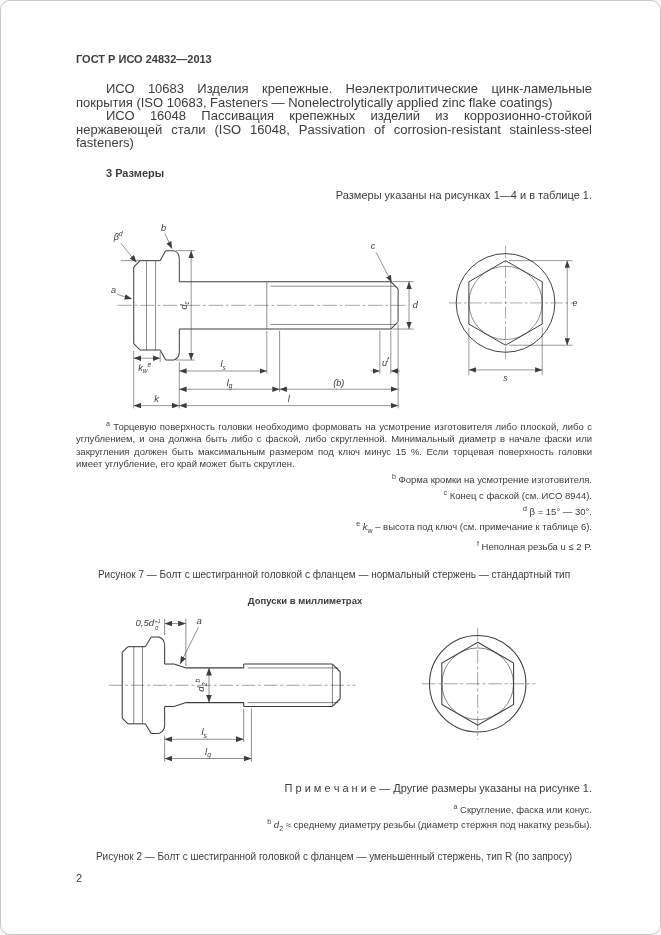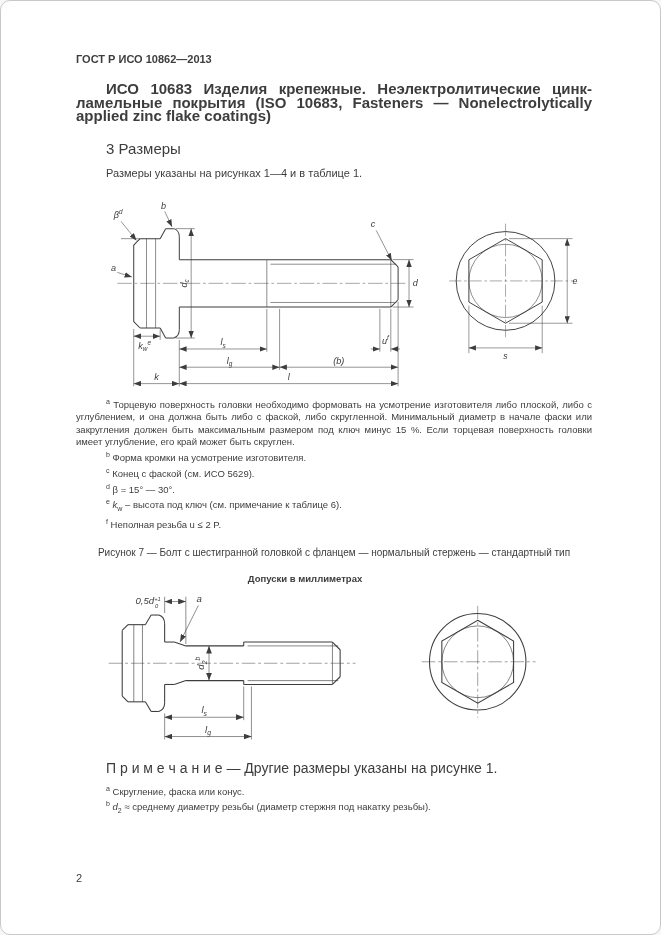--- a/index.html
+++ b/index.html
@@ -7,53 +7,54 @@
   body { width: 661px; height: 935px; background: #f7f7f7; }
   .page {
     width: 661px; height: 935px; background: #fff;
     border: 1px solid #c9c9c9; border-radius: 10px;
     position: relative; overflow: hidden;
     font-family: "Liberation Sans", "DejaVu Sans", sans-serif;
     color: #3d3d3d;
   }
   .content { position: absolute; left: 75px; top: 52px; width: 516px; }
   .doc-header { font-weight: bold; font-size: 11px; margin-bottom: 17px; }
-  p { margin: 0; }
-  .body-p { font-size: 15px; line-height: 13.5px; text-align: justify; text-indent: 30px; font-weight: bold; }
-  .section-title { font-size: 15px; font-weight: normal; margin: 17px 0 9px; text-indent: 30px; }
+  p { margin: 0; text-align: right; }
+  .body-p { font-size: 13px; line-height: 13.5px; text-align: justify; text-indent: 30px; }
+  .section-title { font-size: 11px; font-weight: bold; margin: 17px 0 9px; text-indent: 30px; }
   .body-line { font-size: 11px; line-height: 14px; text-indent: 30px; }
   .figure-row { display: flex; align-items: center; }
   .fig1-row { margin: 14px 0 4px; }
   .fig2-row { margin: 4px 0 6px; }
   .fig1-side { margin-left: 34px; }
   .fig1-end { margin-left: 22px; }
   .fig2-side { margin-left: 25px; }
   .fig2-end { margin-left: 45px; }
   .footnotes { margin-top: 6px; }
   .fn { font-size: 9.5px; line-height: 12.6px; text-indent: 30px; }
   .fn-just { text-align: justify; }
   sup.fnm { font-size: 7px; }
   .fn sub { font-size: 7px; }
   .fn i { font-style: italic; }
   .caption { font-size: 10px; text-align: center; margin-top: 15px; }
   .tol-note { font-size: 9.5px; font-weight: bold; text-align: center; padding-right: 58px; margin-top: 15px; }
-  .note { font-size: 14px; margin: 8px 0 7px; text-indent: 30px; }
+  .note { font-size: 11px; margin: 8px 0 7px; text-indent: 30px; }
   .page-number { position: absolute; left: 75px; bottom: 50px; font-size: 11px; }
   svg text { font-size: 10px; fill: #3d3d3d; font-style: italic; font-family: "Liberation Sans", sans-serif; }
   svg { display: block; }
 </style>
 </head>
 <body>
 
 <div class="page">
   <div class="content">
 
-    <div class="doc-header">ГОСТ Р ИСО 10862—2013</div>
+    <div class="doc-header">ГОСТ Р ИСО 24832—2013</div>
 
     <p class="body-p">ИСО 10683 Изделия крепежные. Неэлектролитические цинк-ламельные покрытия (ISO 10683, Fasteners — Nonelectrolytically applied zinc flake coatings)</p>
+    <p class="body-p">ИСО 16048 Пассивация крепежных изделий из коррозионно-стойкой нержавеющей стали (ISO 16048, Passivation of corrosion-resistant stainless-steel fasteners)</p>
 
     <h3 class="section-title">3 Размеры</h3>
     <p class="body-line">Размеры указаны на рисунках 1—4 и в таблице 1.</p>
 
     <div class="figure-row fig1-row">
 
       <svg class="fig1-side" width="310" height="196" viewBox="0 0 340 215">
         <defs>
           <marker id="f1s-ar" markerWidth="8" markerHeight="6" refX="8" refY="3" orient="auto-start-reverse" markerUnits="userSpaceOnUse">
             <path d="M0,0 L8,3 L0,6 Z" fill="#3d3d3d"></path>
@@ -172,21 +173,21 @@
           <line x1="30.4" y1="144" x2="113.6" y2="144" marker-start="url(#f1e-ar)" marker-end="url(#f1e-ar)"></line>
         </g>
         <text x="148" y="72">e</text>
         <text x="72" y="157" text-anchor="middle">s</text>
       </svg>
     </div>
 
     <div class="footnotes">
       <p class="fn fn-just"><sup class="fnm">a</sup> <span>Торцевую поверхность головки необходимо формовать на усмотрение изготовителя либо плоской, либо с углублением, и она должна быть либо с фаской, либо скругленной. Минимальный диаметр в начале фаски или закругления должен быть максимальным размером под ключ минус 15 %. Если торцевая поверхность головки имеет углубление, его край может быть скруглен.</span></p>
       <p class="fn"><sup class="fnm">b</sup> <span>Форма кромки на усмотрение изготовителя.</span></p>
-      <p class="fn"><sup class="fnm">c</sup> <span>Конец с фаской (см. ИСО 5629).</span></p>
+      <p class="fn"><sup class="fnm">c</sup> <span>Конец с фаской (см. ИСО 8944).</span></p>
       <p class="fn"><sup class="fnm">d</sup> <span>β = 15° — 30°.</span></p>
       <p class="fn"><sup class="fnm">e</sup> <i>k</i><sub>w</sub> <span>– высота под ключ (см. примечание к таблице 6).</span></p>
       <p class="fn"><sup class="fnm">f</sup> <span>Неполная резьба u ≤ 2 P.</span></p>
     </div>
 
     <p class="caption">Рисунок 7 — Болт с шестигранной головкой с фланцем — нормальный стержень — стандартный тип</p>
 
     <div class="tol-note">Допуски в миллиметрах</div>
 
     <div class="figure-row fig2-row">
@@ -274,17 +275,18 @@
       </svg>
     </div>
 
     <p class="note">П р и м е ч а н и е — Другие размеры указаны на рисунке 1.</p>
 
     <div class="footnotes">
       <p class="fn"><sup class="fnm">a</sup> <span>Скругление, фаска или конус.</span></p>
       <p class="fn"><sup class="fnm">b</sup> <i>d</i><sub>2</sub> <span>≈ среднему диаметру резьбы (диаметр стержня под накатку резьбы).</span></p>
     </div>
 
+    <p class="caption">Рисунок 2 — Болт с шестигранной головкой с фланцем — уменьшенный стержень, тип R (по запросу)</p>
 
   </div>
 
   <div class="page-number">2</div>
 </div>
 
 </body></html>

